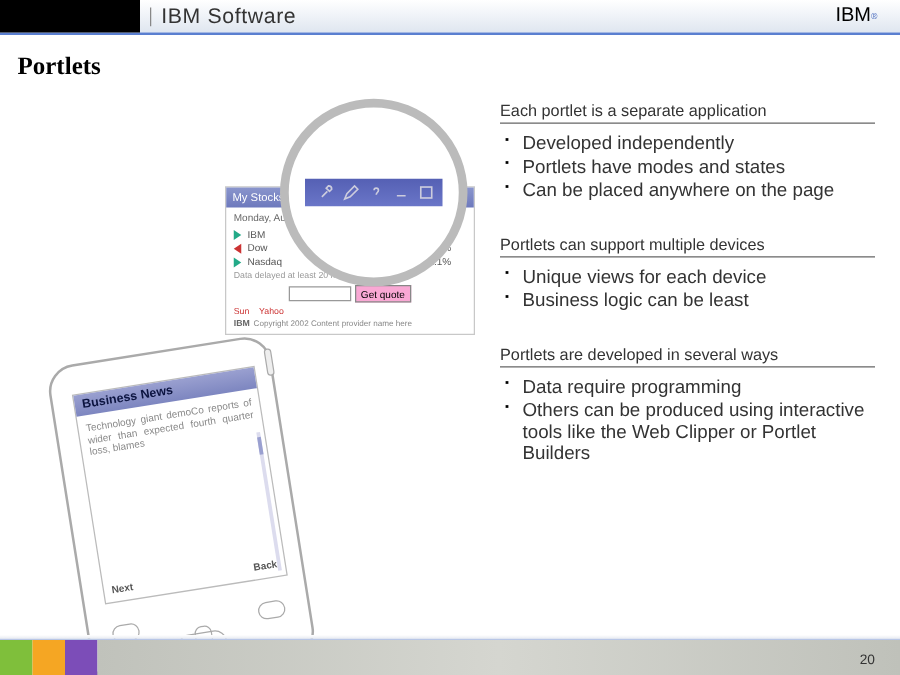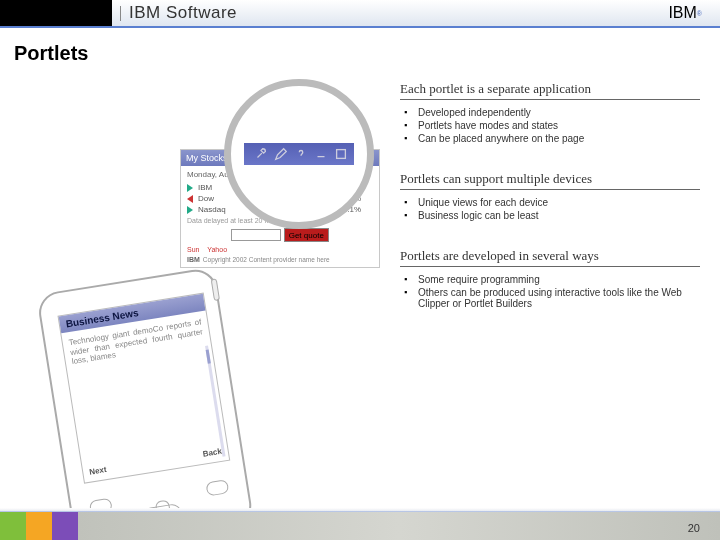--- a/index.html
+++ b/index.html
@@ -10,21 +10,21 @@
     background: linear-gradient(to bottom, #fff 0%, #dfe6f0 100%);
     border-bottom: 2px solid #5a7fd0;
   }
   .header-left { width: 112px; height: 100%; background: #000; }
   .header-divider { width: 1px; height: 15px; background: #888; margin: 0 8px; }
   .header-title { font-size: 17px; color: #333; letter-spacing: 0.5px; }
   .header-right { margin-left: auto; margin-right: 18px; display: flex; align-items: center; }
   .ibm-logo { display: flex; gap: 1px; }
   .regmark { font-size: 7px; color: #5070c0; vertical-align: top; }
 
-  .slide-title { font-size: 20px; font-weight: bold; color: #000; margin: 14px 0 0 14px; }
+  .slide-title { font-size: 20px; font-weight: bold; color: #000; margin: 14px 0 0 14px; font-family: Liberation Serif, serif; }
 
   .content { display: flex; margin-top: 10px; }
   .left-col { width: 400px; position: relative; height: 370px; }
   .right-col { width: 300px; padding-top: 6px; }
 
   
   .magnifier {
     position: absolute; top: 4px; left: 224px;
     width: 150px; height: 150px; border: 7px solid #bbb;
     border-radius: 50%; background: #fff;
@@ -54,21 +54,21 @@
   .up { border-right:6px solid #c33; }
   .down { border-left:6px solid #2a8; }
   .pc-sym{ width:38px; }
   .pc-val{ width:42px; text-align:right;}
   .pc-chg{ width:38px; text-align:right;}
   .pc-pct{ width:30px; text-align:right;}
   .pc-red{color:#c33;} .pc-grn{color:#2a8;}
   .pc-note{ font-size:7px; color:#999; margin:2px 0 4px;}
   .pc-quote{ text-align:center; margin:2px 0 4px;}
   .pc-quote-input{ width:50px; height:12px; border:1px solid #999; font-size:8px;}
-  .pc-quote-btn{ font-size:8px; height:14px; border:1px solid #888; background:#b91c1c; padding:0 4px;}
+  .pc-quote-btn{ font-size:8px; height:14px; border:1px solid #888; background:#f9a8d4; padding:0 4px;}
   .pc-links{ font-size:7px; margin-top:2px;}
   .pc-links a{ color:#c33; text-decoration:none; margin-right:6px;}
   .pc-copy{ font-size:6.5px; color:#888; margin-top:3px; display:flex; align-items:center; gap:3px;}
   .pc-ibm-tiny{ font-weight:bold; color:#666; font-size:7px;}
 
   
   .pda {
     position: absolute; top: 200px; left: 58px;
     width: 230px; height: 300px;
     transform: rotate(-9deg);
@@ -88,23 +88,23 @@
   .pda-sc-body{ padding:6px; font-size:8px; color:#888; line-height:1.2; text-align:justify;}
   .pda-sc-foot{ position:absolute; bottom:5px; left:6px; right:6px; display:flex; justify-content:space-between; font-size:8px; color:#555; font-weight:bold;}
   .pda-navrow{ position:absolute; bottom:32px; left:18px; right:18px; display:flex; justify-content:space-between;}
   .pda-dpad{ position:absolute; bottom:10px; left:50%; transform:translateX(-50%); width:40px; height:20px; border:1px solid #aaa; border-radius:10px;}
   .pda-dpad::before{content:""; position:absolute; top:-6px; left:14px; width:12px; height:32px; border:1px solid #aaa; border-radius:6px;}
   .pda-softbtn{ width:22px; height:14px; border:1px solid #aaa; border-radius:7px;}
   .pda-scroll{ position:absolute; top:52px; right:3px; width:3px; height:112px; background:#dcdcee;}
   .pda-thumb{ width:3px; height:14px; background:#9aa0d0; margin-top:4px;}
 
   
-  .section-head{ font-size: 13px; color:#333; border-bottom:1px solid #666; padding-bottom:2px; margin-bottom:6px;font-family:Liberation Serif, serif; }
+  .section-head{ font-size: 13px; color:#333; border-bottom:1px solid #666; padding-bottom:2px; margin-bottom:6px; }
   .bullets{ list-style:none; margin: 0 0 26px 4px; }
-  .bullets li{ font-size:10px; color:#333; padding:1px 0 1px 14px; position:relative; }
+  .bullets li{ font-size:15px; color:#333; padding:1px 0 1px 14px; position:relative; }
   .bullets li::before{ content:"▪"; position:absolute; left:0; font-size:9px; color:#000; top:1px;}
 
   
   .footer{ position:absolute; bottom:0; left:0; right:0; height:28px; display:flex; }
   .fblock{ height:28px; }
   .fb-g{ width:26px; background:#7fbf3b;}
   .fb-o{ width:26px; background:#f5a623;}
   .fb-p{ width:26px; background:#7c4db8;}
   .fb-gray{ flex:1; background:linear-gradient(to right,#c0c2bb,#d5d6d0,#bfc1ba);}
   .pagenum{ position:absolute; right:20px; bottom:6px; font-size:11px; color:#333;}
@@ -240,21 +240,21 @@
     </ul>
 
     <div class="section-head">Portlets can support multiple devices</div>
     <ul class="bullets">
       <li>Unique views for each device</li>
       <li>Business logic can be least</li>
     </ul>
 
     <div class="section-head">Portlets are developed in several ways</div>
     <ul class="bullets">
-      <li>Some require programming</li>
+      <li>Data require programming</li>
       <li>Others can be produced using interactive tools like the Web Clipper or Portlet Builders</li>
     </ul>
   </div>
 </div>
 
 <div class="foot-top"></div>
 <div class="footer">
   <div class="fblock fb-g"></div>
   <div class="fblock fb-o"></div>
   <div class="fblock fb-p"></div>

